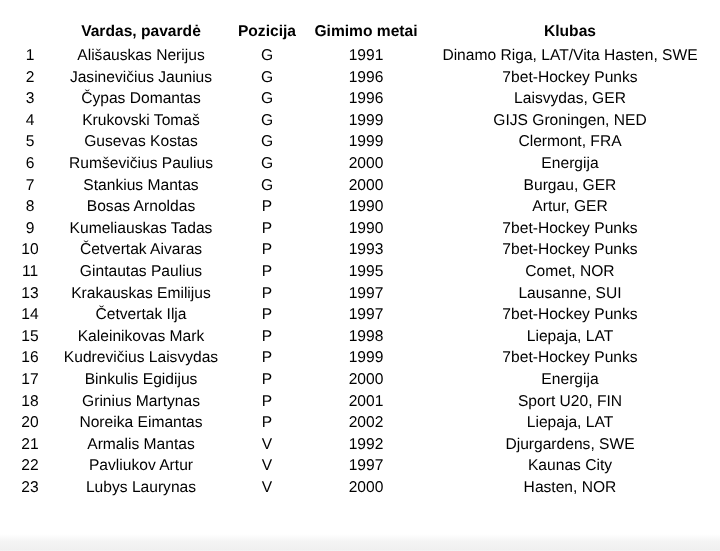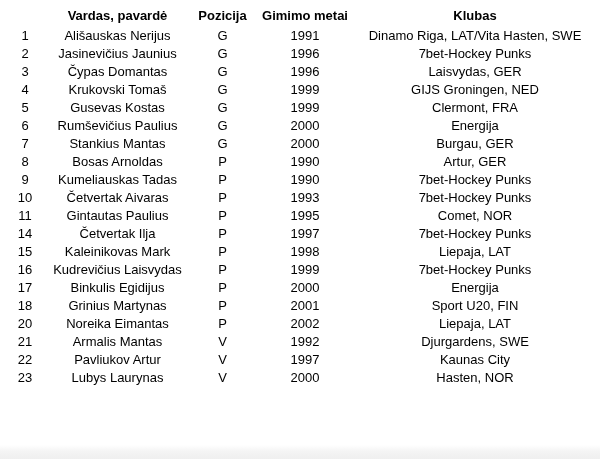--- a/index.html
+++ b/index.html
@@ -9,21 +9,21 @@
   body {
     width: 600px;
     height: 459px;
     background: #ffffff;
     font-family: "Liberation Sans", sans-serif;
     color: #000000;
     position: relative;
     overflow: hidden;
   }
   .table-wrap {
-    padding-top: 4px;
+    padding-top: 14px;
   }
   table.roster {
     width: 600px;
     border-collapse: collapse;
     table-layout: fixed;
     font-size: 13px;
   }
   table.roster th {
     font-weight: bold;
     height: 22px;
@@ -149,20 +149,27 @@
           <td>7bet-Hockey Punks</td>
         </tr>
         <tr>
           <td>11</td>
           <td>Gintautas Paulius</td>
           <td>P</td>
           <td>1995</td>
           <td>Comet, NOR</td>
         </tr>
         <tr>
+          <td>13</td>
+          <td>Krakauskas Emilijus</td>
+          <td>P</td>
+          <td>1997</td>
+          <td>Lausanne, SUI</td>
+        </tr>
+        <tr>
           <td>14</td>
           <td>Četvertak Ilja</td>
           <td>P</td>
           <td>1997</td>
           <td>7bet-Hockey Punks</td>
         </tr>
         <tr>
           <td>15</td>
           <td>Kaleinikovas Mark</td>
           <td>P</td>

